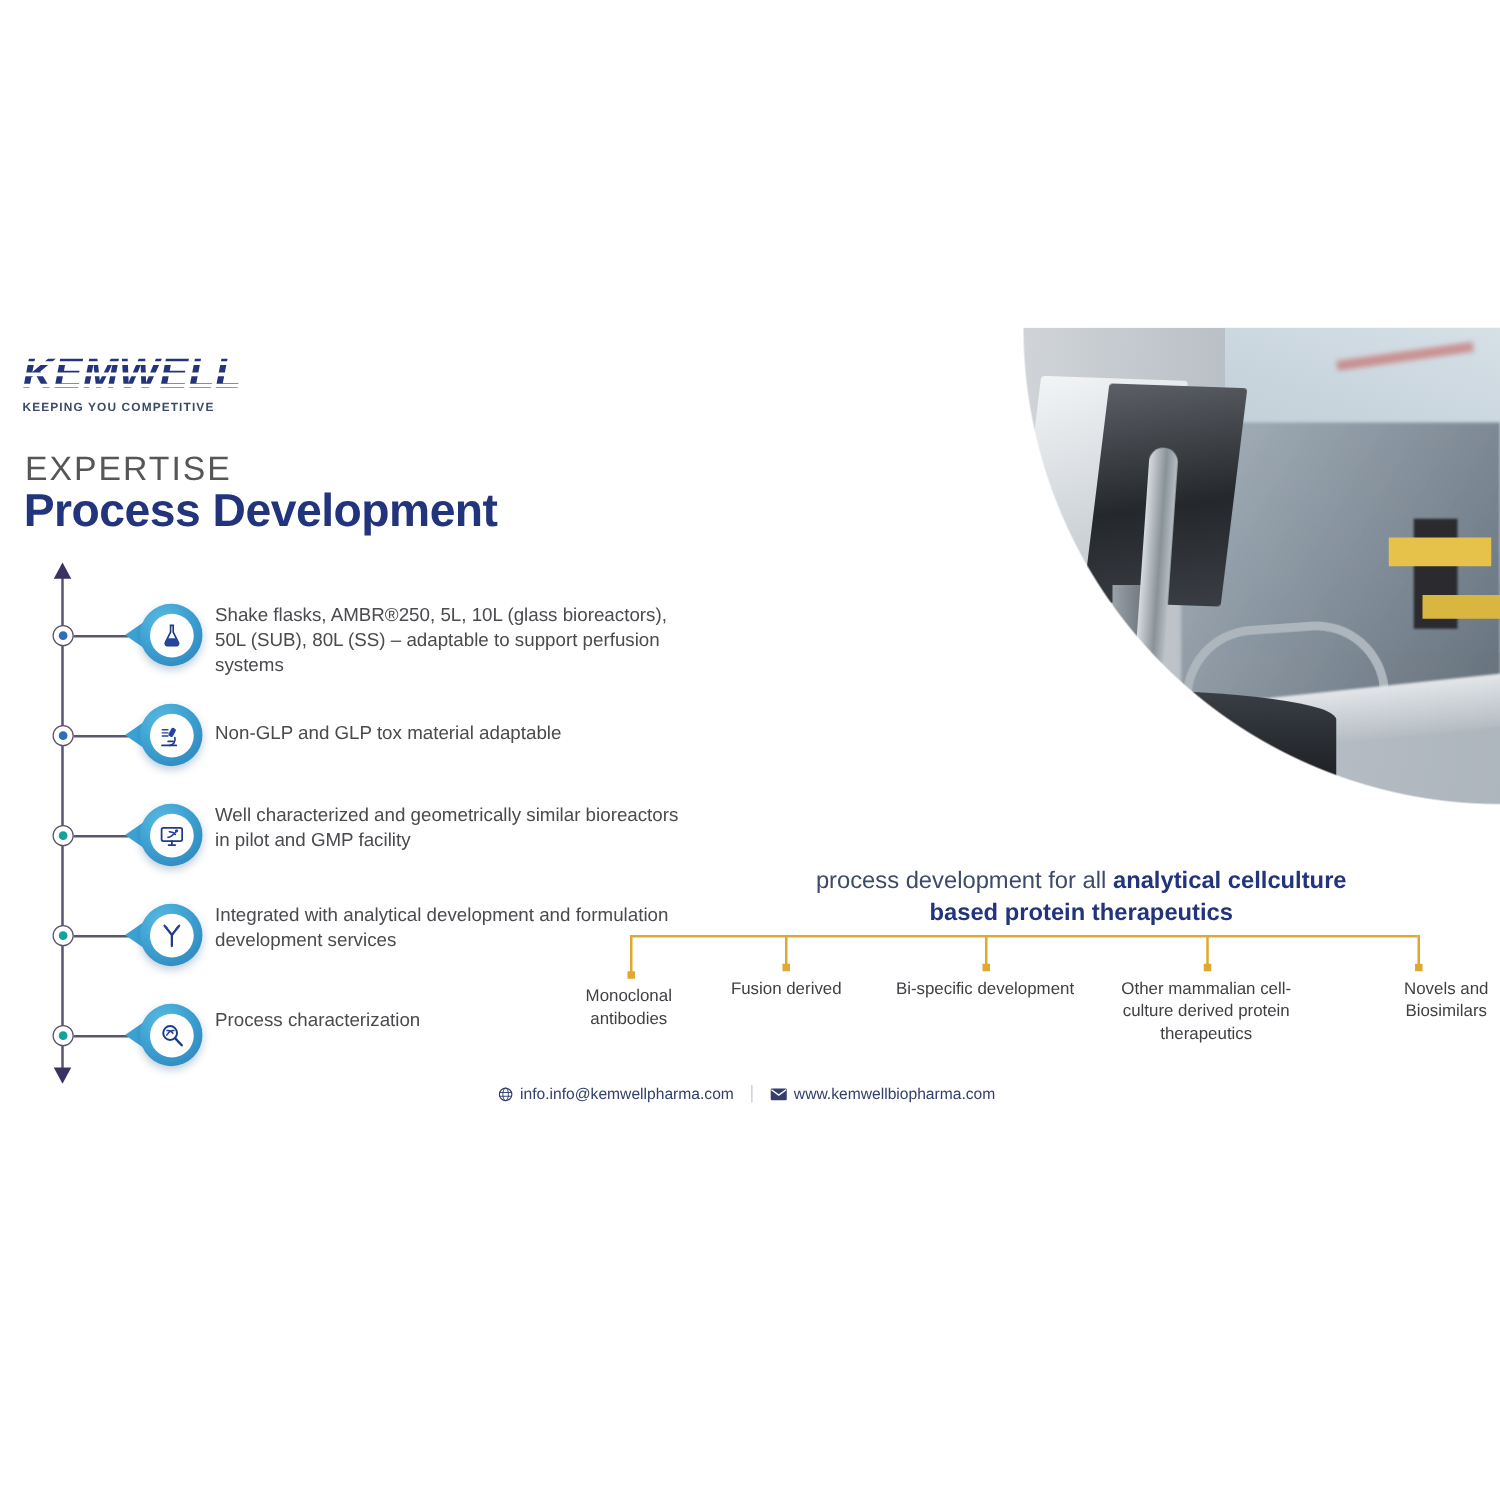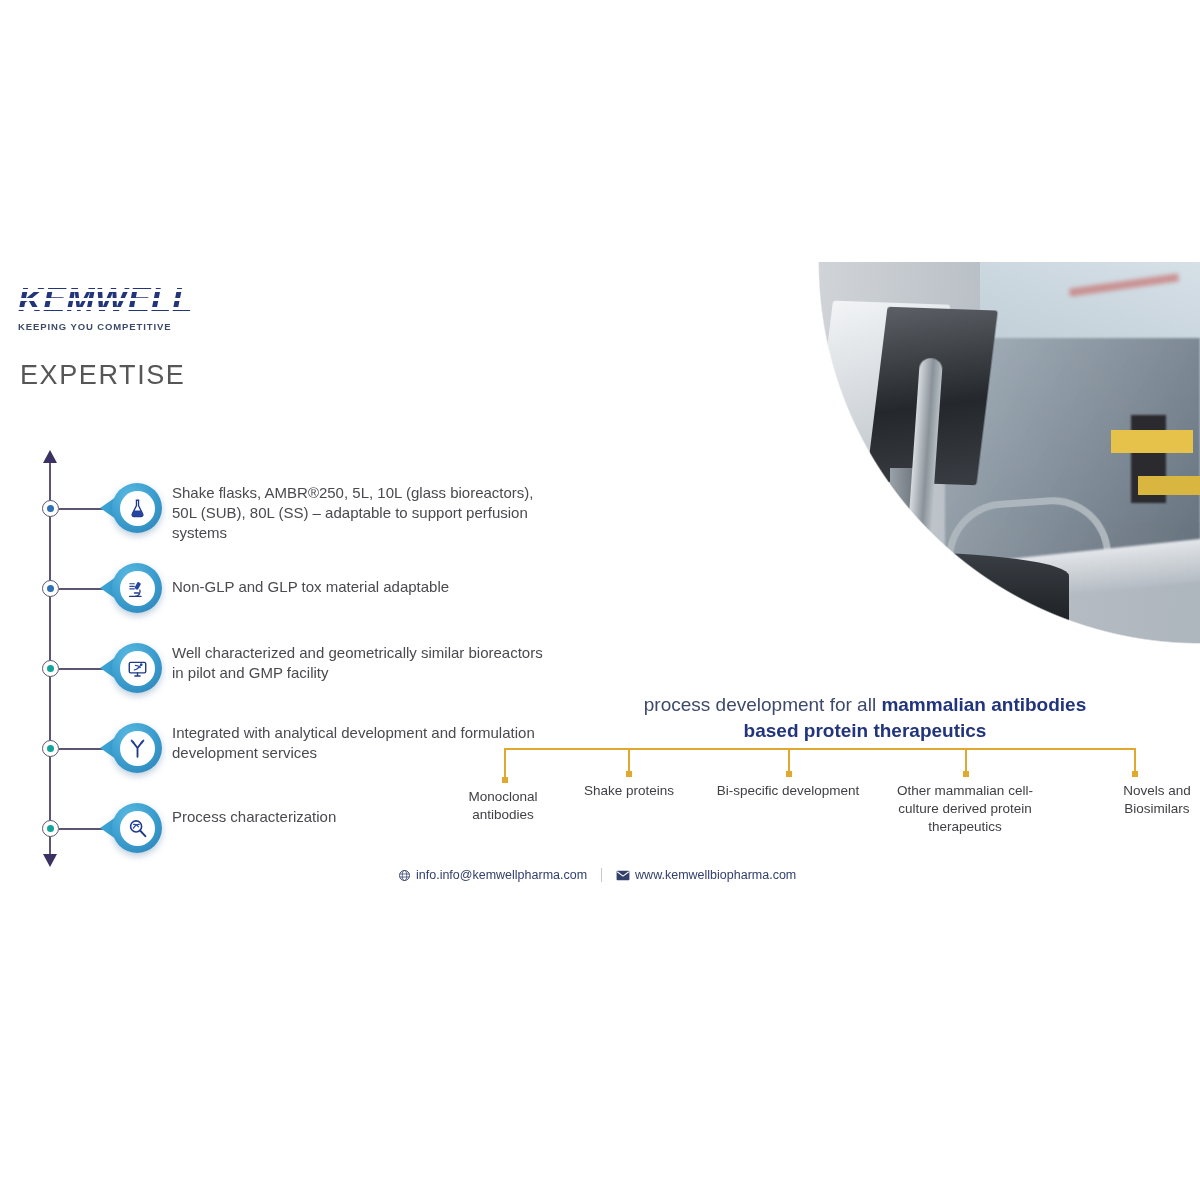--- a/index.html
+++ b/index.html
@@ -247,20 +247,21 @@
       <span class="logo-stripes">
           <i></i>
           <i></i>
           <i></i>
         </span>
     </div>
     <div class="logo-tag">KEEPING YOU COMPETITIVE</div>
   </div>
 
   <div class="kicker">EXPERTISE</div>
+  <div class="headline">Process Development</div>
 
   <div class="timeline">
     <div class="tl-axis"></div>
     <div class="tl-arrow-up"></div>
     <div class="tl-arrow-down"></div>
 
     <div class="tl-row" style="top:36px;">
       <div class="tl-node" style="top:14px;">
           <span></span>
         </div>
@@ -401,34 +402,34 @@
             <div class="gl"></div>
             <div class="nk"></div>
             <div class="cp"></div>
           </div>
       </div>
     </div>
   </div>
 
   <div class="subhead">
     <br>
-    <span>process development for all </span><b>mammalian antibodies</b><br>
+    <span>process development for all </span><b>analytical cellculture</b><br>
     <b>based protein therapeutics</b>
   </div>
 
   <div class="bracket">
     <div class="br-hline"></div>
 
     <div class="br-drop" style="left:64px;  height:31px;"></div>
     <div class="br-dot" style="left:61.6px; top:29px;"></div>
     <div class="br-label" style="left:4px; top:40px; width:118px;">Monoclonal antibodies</div>
 
     <div class="br-drop" style="left:188px; height:25px;"></div>
     <div class="br-dot" style="left:185.6px; top:23px;"></div>
-    <div class="br-label" style="left:125px; top:34px; width:128px;">Shake proteins</div>
+    <div class="br-label" style="left:125px; top:34px; width:128px;">Fusion derived</div>
 
     <div class="br-drop" style="left:348px; height:25px;"></div>
     <div class="br-dot" style="left:345.6px; top:23px;"></div>
     <div class="br-label" style="left:258px; top:34px; width:180px;">Bi-specific development</div>
 
     <div class="br-drop" style="left:525px; height:25px;"></div>
     <div class="br-dot" style="left:522.6px; top:23px;"></div>
     <div class="br-label" style="left:450px; top:34px; width:150px;">Other mammalian cell-culture derived protein therapeutics</div>
 
     <div class="br-drop" style="left:694px; height:25px;"></div>

